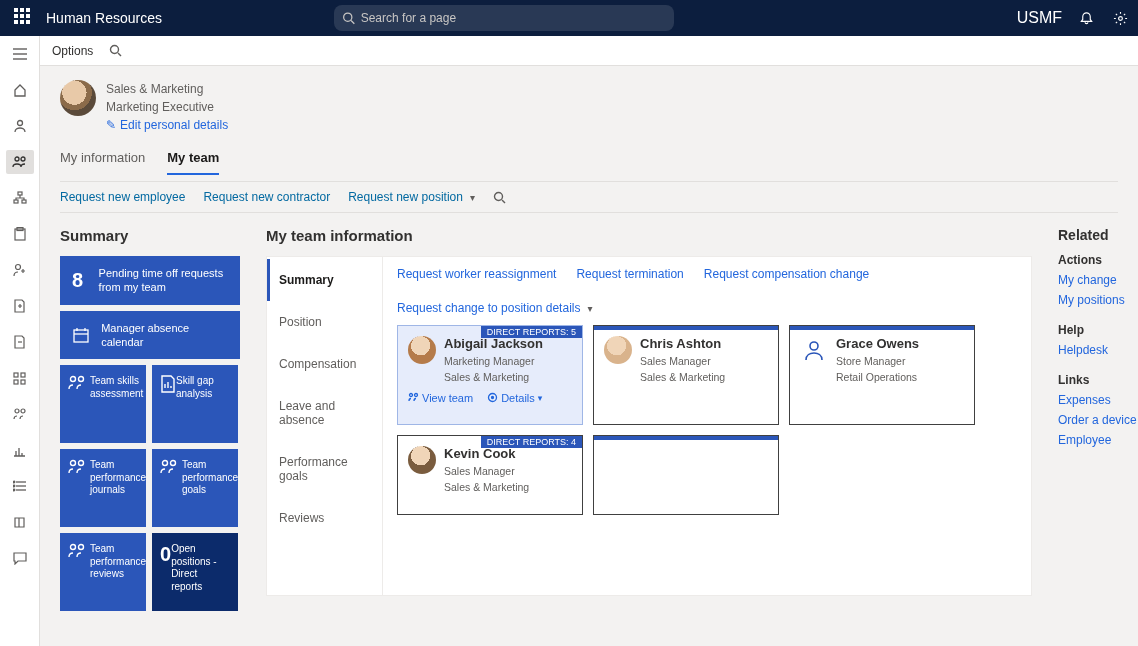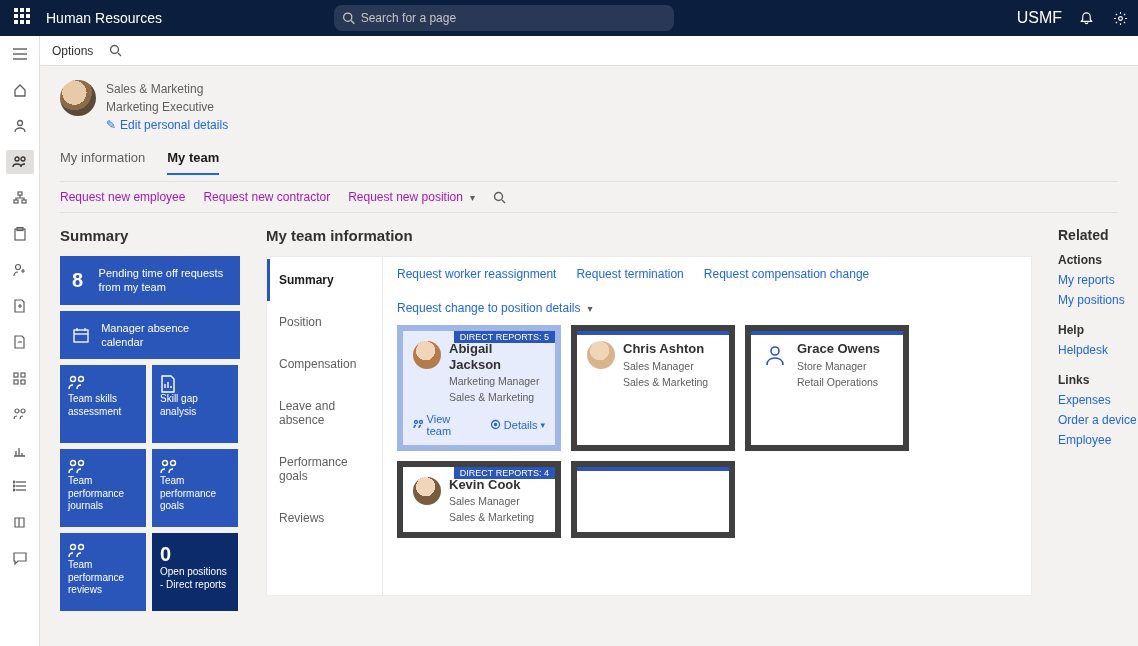--- a/index.html
+++ b/index.html
@@ -28,52 +28,52 @@
 .persona { display:flex; gap:10px; align-items:flex-start; margin-bottom: 10px; }
 .avatar-main { width:36px; height:36px; border-radius:50%; background: radial-gradient(circle at 40% 35%, #e8c9a8 0 38%, #8b6b4a 38% 55%, #5a4a3a 55% 100%); }
 .persona-meta { font-size:12px; color:#605e5c; line-height:1.5; }
 .persona-meta a { color:#2266dd; text-decoration:none; font-size:12px; }
 .pencil { color:#2266dd; margin-right:4px; }
 
 .tabs { display:flex; gap:22px; border-bottom:2px solid transparent; margin-bottom:4px; }
 .tab { padding: 6px 0 8px; font-size:13px; color:#605e5c; cursor:pointer; }
 .tab.active { color:#1b1a19; font-weight:600; border-bottom:2px solid #2266dd; }
 
-.actionbar { display:flex; align-items:center; gap:18px; border-top:1px solid #e1dfdd; border-bottom:1px solid #e1dfdd; padding:8px 0; font-size:12px; color:#a21caf; margin-bottom:14px; }
+.actionbar { display:flex; align-items:center; gap:18px; border-top:1px solid #e1dfdd; border-bottom:1px solid #e1dfdd; padding:8px 0; font-size:12px; color:#0369a1; margin-bottom:14px; }
 .actionbar .act { cursor:pointer; display:flex; align-items:center; gap:4px; }
 
 .columns { display:flex; gap:26px; flex:1; }
 .summary-col { width: 180px; }
 .section-head { font-size:15px; font-weight:600; margin-bottom:12px; }
 
 .tile-wide { background:#2b56b9; color:#fff; padding:10px 12px; display:flex; align-items:center; gap:12px; margin-bottom:6px; cursor:pointer; }
 .tile-wide.alt { background:#2b56b9; }
 .tile-wide .num { font-size:20px; font-weight:600; width:22px; }
 .tile-wide .txt { font-size:11px; line-height:1.3; }
 .tile-wide .cal-ic { width:18px; height:18px; display:flex; align-items:center; justify-content:center; }
 
 .tile-grid { display:grid; grid-template-columns: repeat(2, 86px); gap:6px; }
-.tile { background:#2b56b9; color:#fff; padding:10px 8px 25px; height:78px; cursor:pointer; display:flex; flex-direction:column; justify-content:space-between; }
+.tile { background:#2b56b9; color:#fff; padding:10px 8px 25px; height:78px; cursor:pointer; display:flex; flex-direction:row; justify-content:space-between; }
 .tile.dark { background:#0c2b6b; }
 .tile .tic { height:20px; }
 .tile .tlabel { font-size:10px; line-height:1.25; }
 .tile .bignum { font-size:20px; font-weight:600; }
 
 .team-col { flex:1; min-width:0; }
 .team-inner { background:#fff; border:1px solid #edebe9; display:flex; height:340px; }
 .subnav { width:116px; border-right:1px solid #edebe9; padding-top:2px; }
 .subnav .snitem { padding:14px 12px; font-size:12px; color:#605e5c; cursor:pointer; }
 .subnav .snitem.active { border-left:3px solid #2b56b9; padding-left:9px; color:#1b1a19; font-weight:600; background:#fff; }
 
 .team-body { flex:1; padding:10px 14px; }
 .links-row { display:flex; gap:20px; font-size:12px; margin-bottom:10px; flex-wrap:wrap; }
 .links-row a { color:#2266dd; text-decoration:none; cursor:pointer; display:flex; align-items:center; gap:4px; }
 
 .cards { display:flex; flex-wrap:wrap; gap:10px; }
-.card { width:164px; border:6px solid #404040; background:#fff; position:relative; padding:10px 10px 8px; }
+.card { width:186px; border:1px solid #404040; background:#fff; position:relative; padding:10px 10px 20px; }
 .card.sel { background:#e6ecfb; border-color:#9fb6e6; }
 .badge { position:absolute; top:0; right:0; background:#2b56b9; color:#fff; font-size:9px; padding:1px 6px; }
 .bar { position:absolute; top:0; left:0; right:0; height:4px; background:#2b56b9; }
 .card .row { display:flex; gap:8px; align-items:flex-start; }
 .card .av { width:28px; height:28px; border-radius:50%; background:#ddd; flex:0 0 auto; overflow:hidden; display:flex; align-items:center; justify-content:center; }
 .card .av.noav { background:transparent; }
 .card .n { font-size:13px; font-weight:600; line-height:1.2; }
 .card .r { font-size:10.5px; color:#605e5c; line-height:1.35; margin-top:2px; }
 .card-actions { display:flex; gap:14px; margin-top:8px; font-size:11px; }
 .card-actions a { color:#2266dd; text-decoration:none; cursor:pointer; display:flex; align-items:center; gap:3px; }
@@ -426,21 +426,21 @@
                   </div>
                 </div>
             </div>
           </div>
         </div>
 
         <div class="right-col">
           <h4>Related</h4>
           <div class="grp">
             <div style="font-weight:600;margin-bottom:6px">Actions</div>
-            <div class="lnk">My reports</div>
+            <div class="lnk">My change</div>
             <div class="lnk">My positions</div>
           </div>
           <div class="grp">
             <div style="font-weight:600;margin-bottom:6px">Help</div>
             <div class="lnk">Helpdesk</div>
           </div>
           <div class="grp">
             <div style="font-weight:600;margin-bottom:6px">Links</div>
             <div class="lnk">Expenses</div>
             <div class="lnk">Order a device</div>

